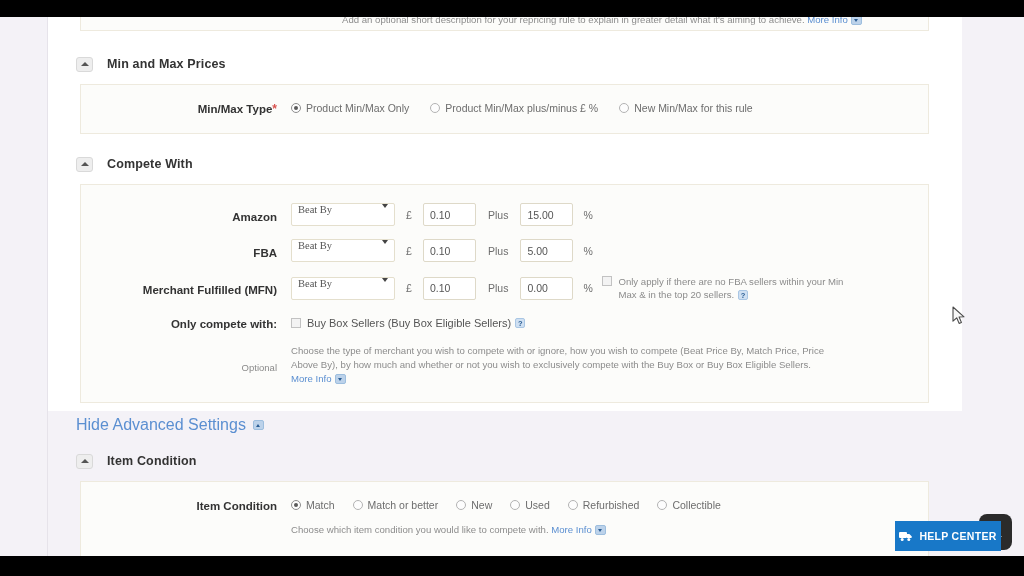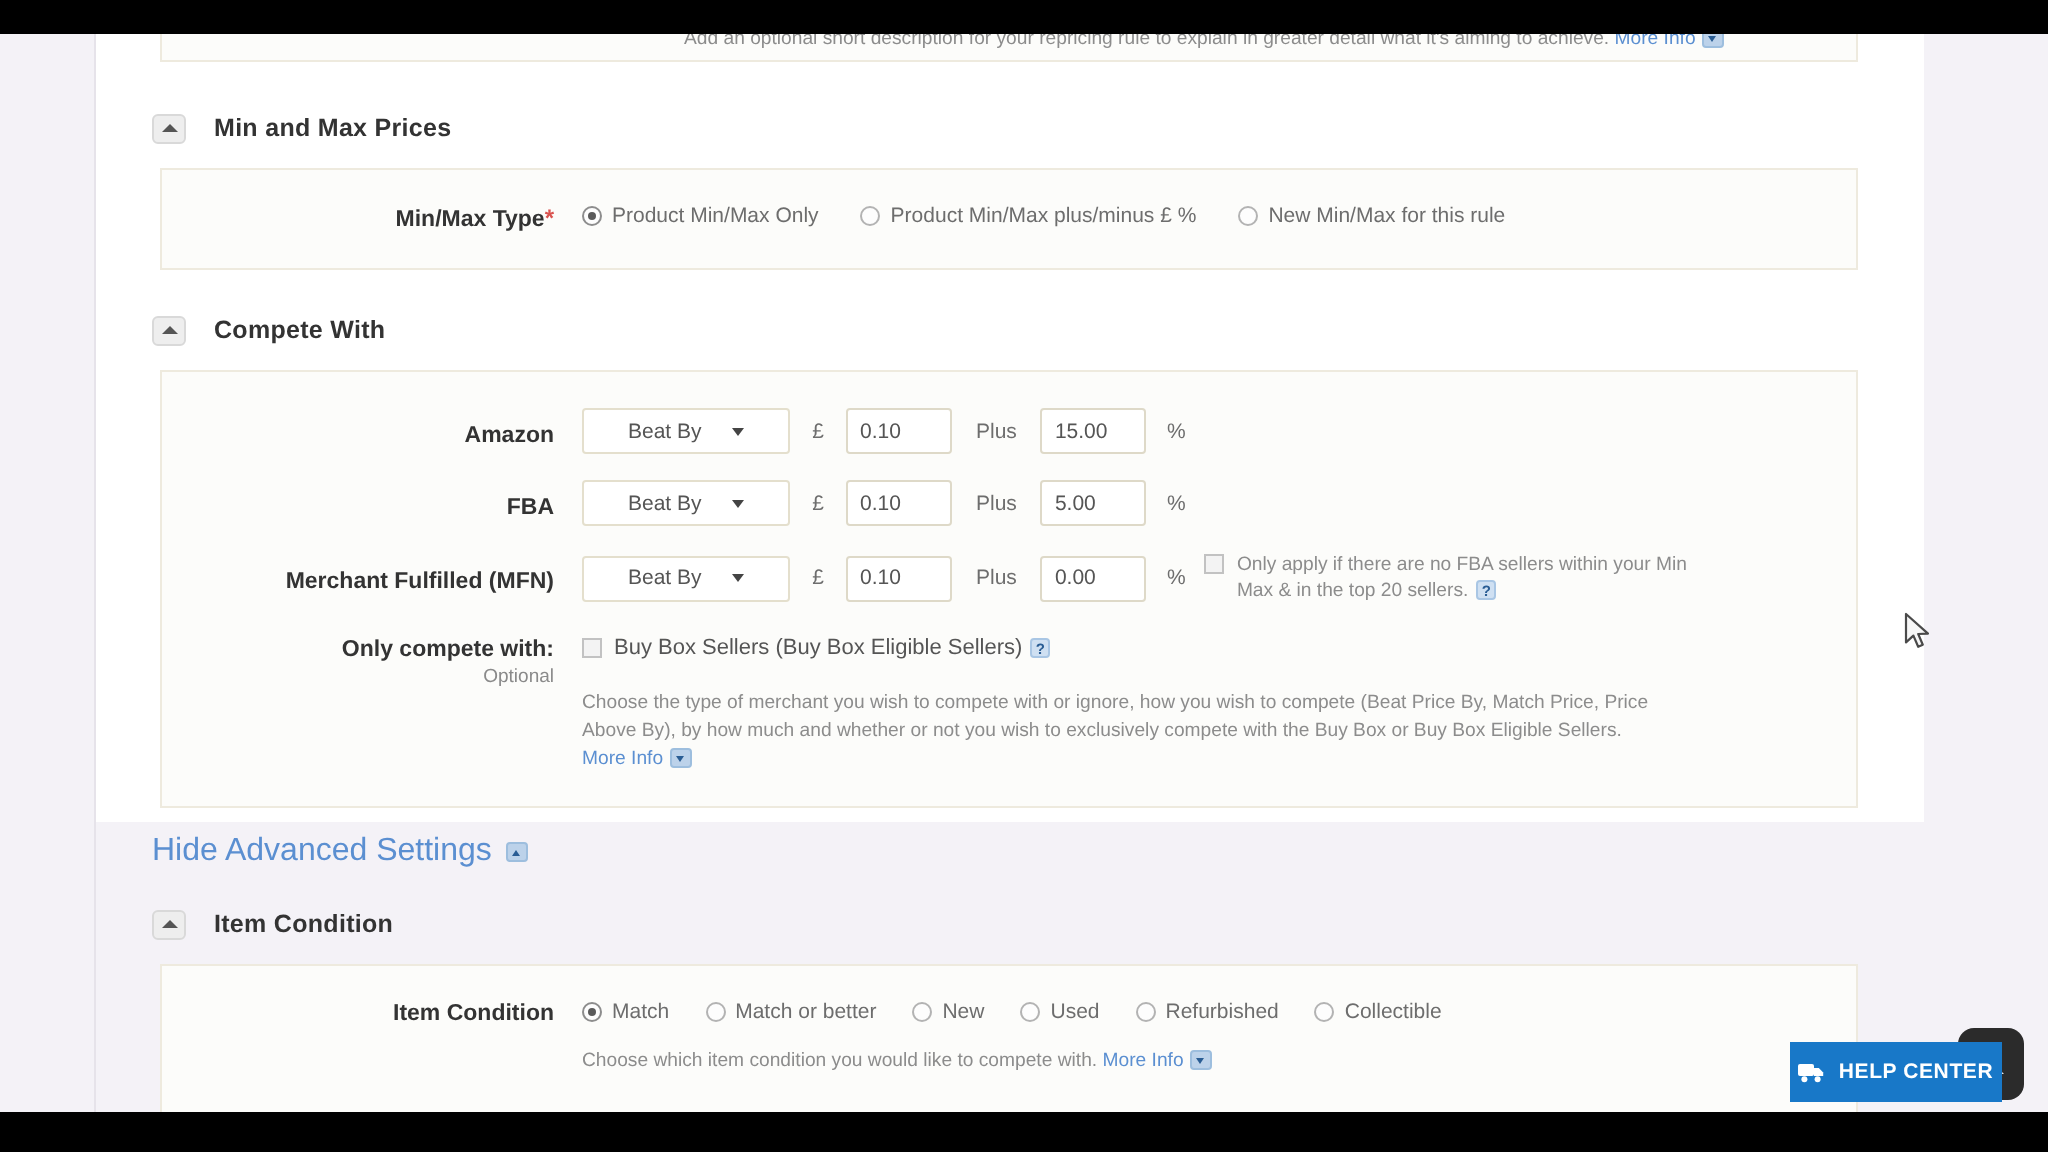--- a/index.html
+++ b/index.html
@@ -124,20 +124,21 @@
     box-sizing: border-box;
     flex: none;
     line-height: 15px;
   }
   .field-label .sub {
     display: block;
     font-weight: normal;
     font-size: 9.5px;
     color: #8a8a8a;
     line-height: 12px;
+    margin-top: 30px;
   }
   .req {
     color: #d9534f;
     font-size: 12px;
   }
   .field-body {
     flex: 1;
     min-width: 0;
   }
 
@@ -236,26 +237,26 @@
     align-items: center;
     margin-bottom: 13px;
   }
   .sel {
     width: 104px;
     height: 23px;
     border: 1px solid #e4dfcd;
     background: #ffffff;
     border-radius: 2px;
     display: flex;
-    align-items: center;
-    padding: 0 22px;
+    padding: 0 6px;
     font-size: 10.5px;
     color: #555;
     box-sizing: border-box;
     justify-content: space-between;
+    font-family: Liberation Serif, serif;
   }
   .sel .caret {
     width: 0; height: 0;
     border-left: 3.5px solid transparent;
     border-right: 3.5px solid transparent;
     border-top: 4px solid #444;
   }
   .cur {
     font-size: 10.5px;
     color: #6d6d6d;

